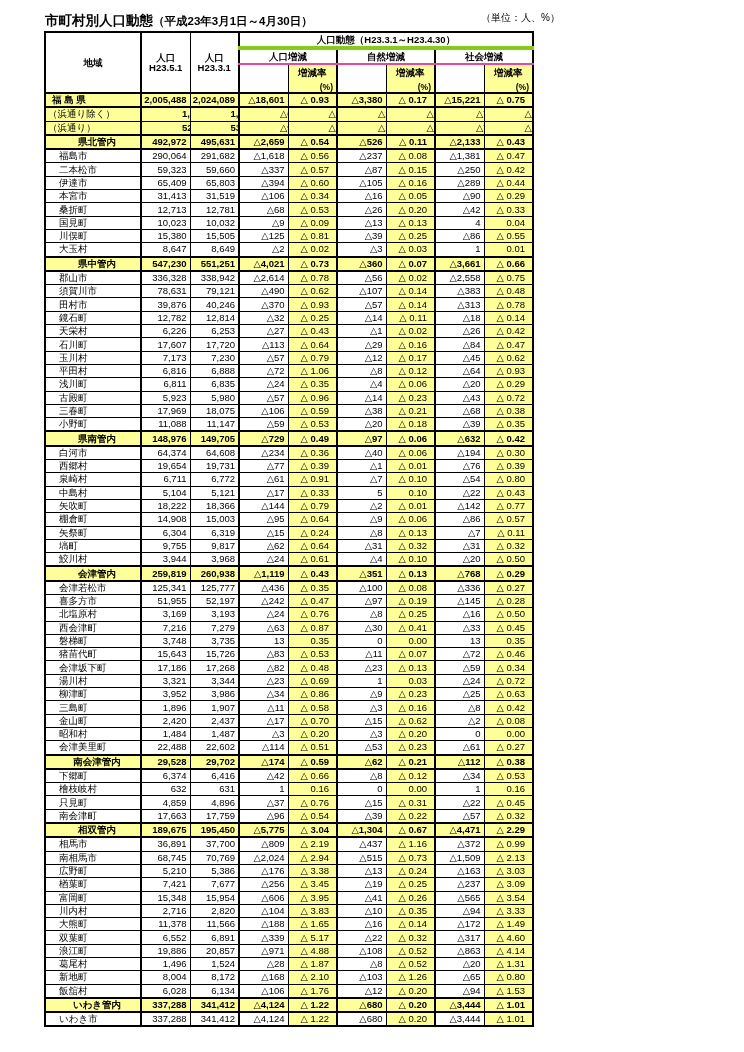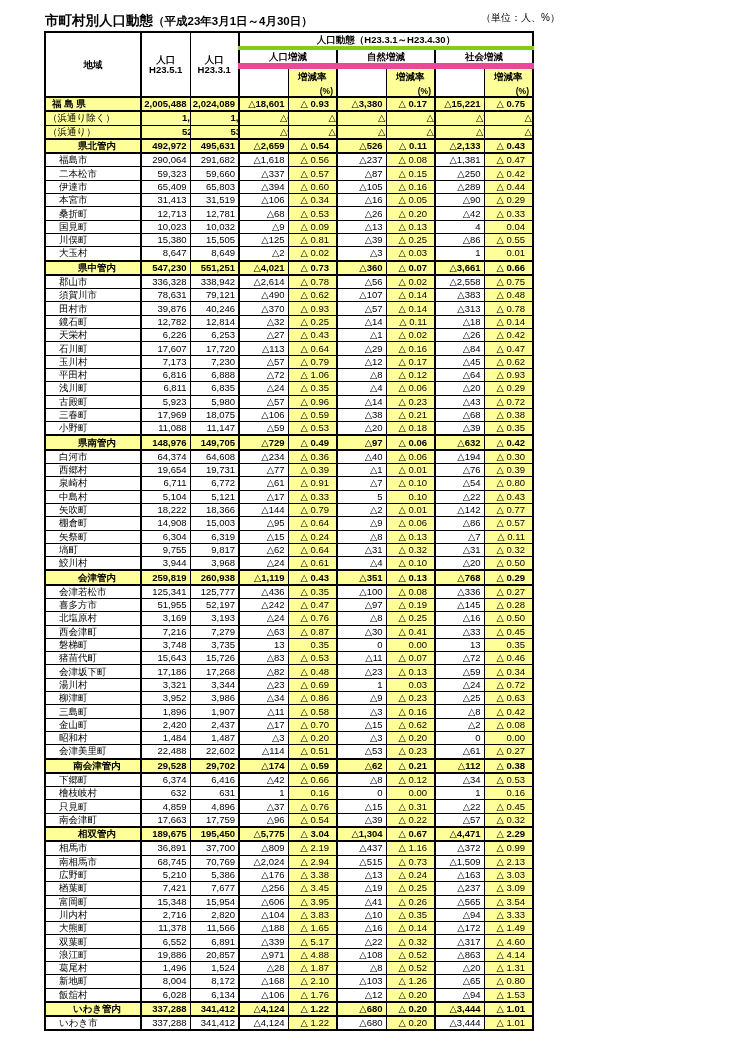--- a/index.html
+++ b/index.html
@@ -41,21 +41,21 @@
     white-space: nowrap;
     overflow: hidden;
   }
   th { font-weight: bold; text-align: center; vertical-align: middle; }
   td { height: 12.3px; vertical-align: middle; }
 
   .yellow { background: #FFFF99; }
 
   
   tr.h1 th.h-dyn { height: 13px; border-bottom: 4px solid #84cc16; }
-  tr.h2 th { height: 13px; border-bottom: 6px solid #ec4899; margin-left: 42px; }
+  tr.h2 th { height: 13px; border-bottom: 2px solid #ec4899; margin-left: 42px; }
   tr.h3 th { height: 27px; border-bottom: 2px solid #000; }
   th.pop-h { font-size: 9.5px; }
   th.bl2 { border-left: 2px solid #000; }
   td.bl2 { border-left: 2px solid #000; }
   th.rate-h { text-align: center; margin-left: 12px; }
   th.rate-h .rh-label { padding-top: 2px; }
   th.rate-h .rh-unit { text-align: right; padding: 5px 3px 0 0; font-size: 8.5px; font-weight: bold; }
 
   
   td.name { text-align: left; padding-left: 13px; }

